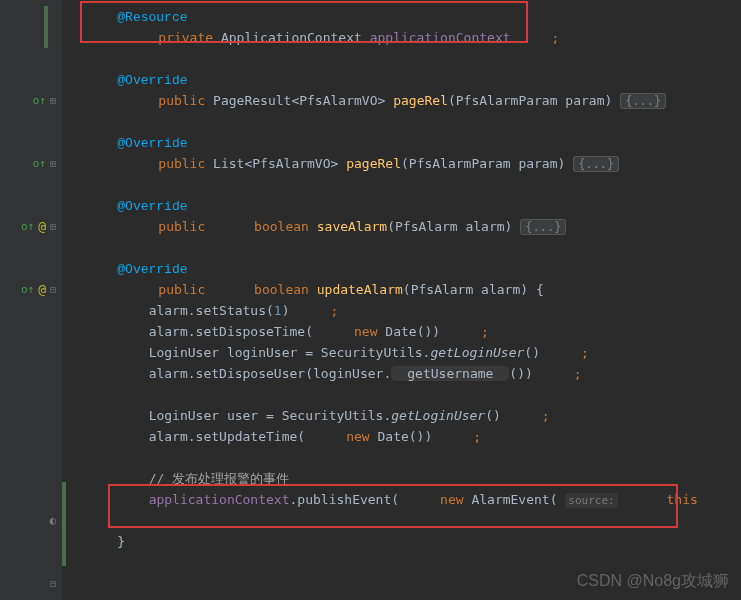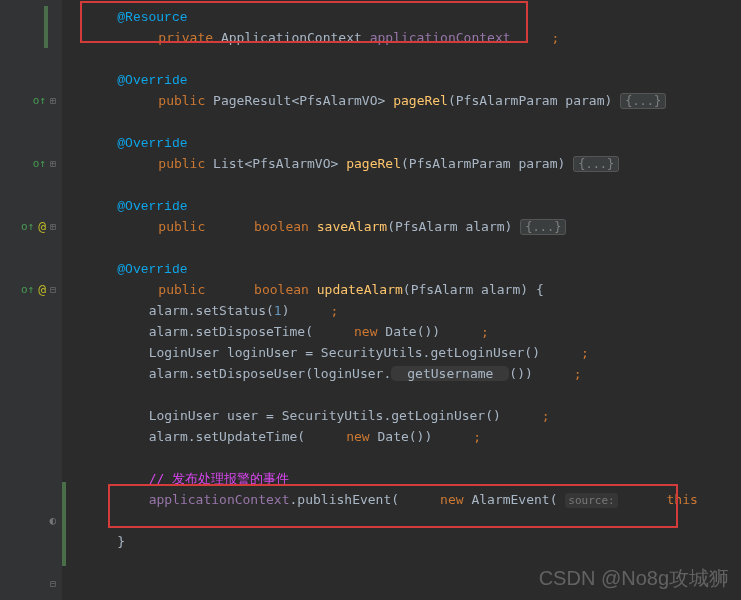--- a/index.html
+++ b/index.html
@@ -60,23 +60,23 @@
     .code-line {
       height: 21px;
       line-height: 21px;
       padding-left: 24px;
       white-space: pre;
     }
     .kw { color: #cc7832; margin-left: 41px; }
     .annotation { color: #0ea5e9; font-family: Liberation Mono, monospace; }
     .type { color: #a9b7c6; }
     .method { color: #ffc66d; }
-    .italic { }
+    .italic { font-style: italic; }
     .number { color: #6897bb; }
-    .comment { color: #d946ef; }
+    .comment { color: #a3a3a3; }
     .param-hint { color: #787878; font-size: 11px; background: rgba(80,80,80,0.3); padding: 1px 3px; border-radius: 3px; margin-top: 20px; }
     .folded {
       background: #3a3e3f;
       color: #808080;
       border: 1px solid #555;
       border-radius: 3px;
       padding: 0 4px;
       font-size: 12px;
     }
     .purple { color: #9876aa; }
@@ -96,21 +96,21 @@
       left: 0;
       width: 4px;
       height: 84px;
       background: #4a6e4a;
     }
     .watermark {
       position: absolute;
       right: 12px;
       bottom: 8px;
       color: rgba(200,200,200,0.35);
-      font-size: 20px;
+      font-size: 16px;
       font-family: sans-serif;
     }
   </style>
 </head>
 <body>
 
 <div class="editor-area">
   <div class="gutter">
     <div class="gutter-line">
         <div class="change-marker" style="top:0"></div>

